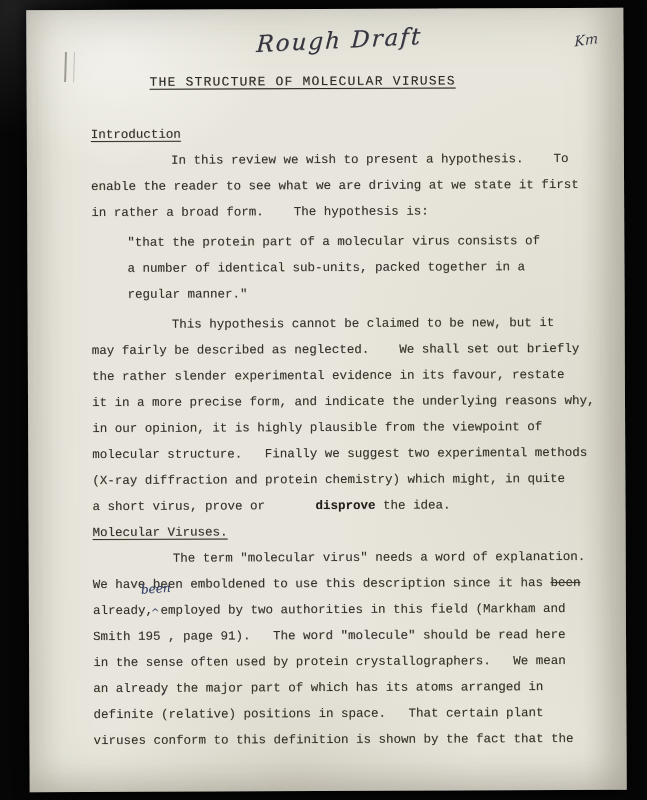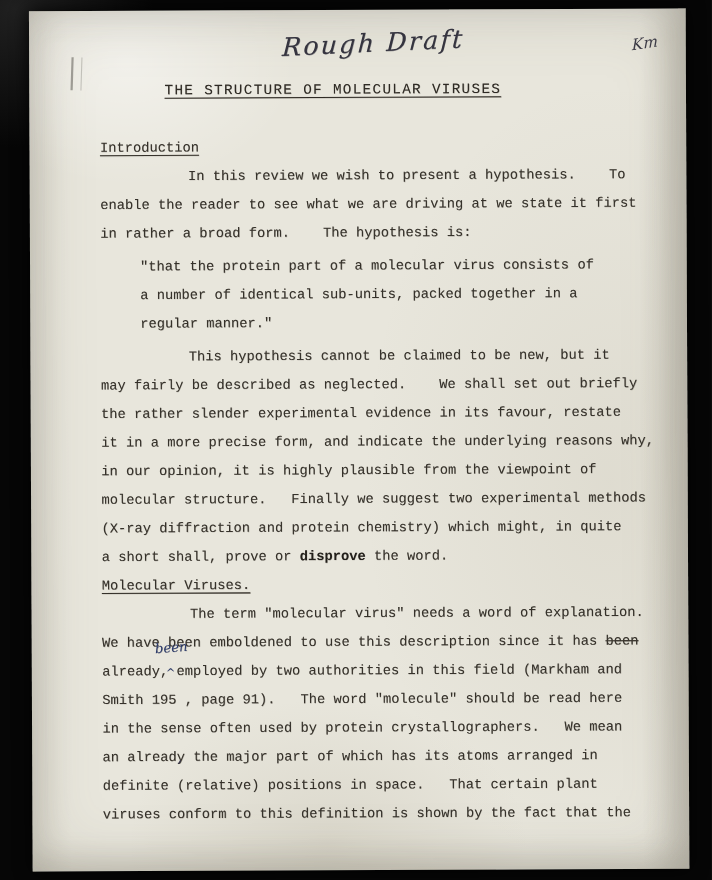--- a/index.html
+++ b/index.html
@@ -45,21 +45,21 @@
   .title {
     text-align: center;
     margin: 0 100px 26px 0;
     font-size: 13px;
     letter-spacing: 1.2px;
     white-space: pre;
     color: #2e2a24;
   }
   .quote { margin: 4px 0 4px 36px; }
   .strike { text-decoration: line-through; text-decoration-color: #3d3831; }
-  .emph { font-weight: bold; color: #221f1a; }
+  .emph { font-weight: bold; color: #221f1a; margin-left: 43px; }
   .rel { position: relative; }
   .hw {
     font-family: "DejaVu Serif", serif;
     font-style: italic;
     color: #3a3944;
   }
   .draft-note {
     position: absolute;
     left: 230px; top: 18px;
     font-size: 23px;
@@ -135,21 +135,21 @@
       </div>
 
       <div class="para">
         <div class="line indent">This hypothesis cannot be claimed to be new, but it</div>
         <div class="line">may fairly be described as neglected.    We shall set out briefly</div>
         <div class="line">the rather slender experimental evidence in its favour, restate</div>
         <div class="line">it in a more precise form, and indicate the underlying reasons why,</div>
         <div class="line">in our opinion, it is highly plausible from the viewpoint of</div>
         <div class="line">molecular structure.   Finally we suggest two experimental methods</div>
         <div class="line">(X-ray diffraction and protein chemistry) which might, in quite</div>
-        <div class="line"><span>a short shall, prove or </span><span class="emph">disprove</span><span> the word.</span></div>
+        <div class="line"><span>a short virus, prove or </span><span class="emph">disprove</span><span> the idea.</span></div>
       </div>
 
       <div class="line underline">Molecular Viruses.</div>
 
       <div class="para">
         <div class="line indent">The term "molecular virus" needs a word of explanation.</div>
         <div class="line"><span>We have been emboldened to use this description since it has </span><span class="strike">been</span></div>
         <div class="line rel"><span>already,</span><span> employed by two authorities in this field (Markham and</span><span class="hw hw-insert">been</span><span class="hw hw-caret">^</span></div>
         <div class="line">Smith 195 , page 91).   The word "molecule" should be read here</div>
         <div class="line">in the sense often used by protein crystallographers.   We mean</div>

